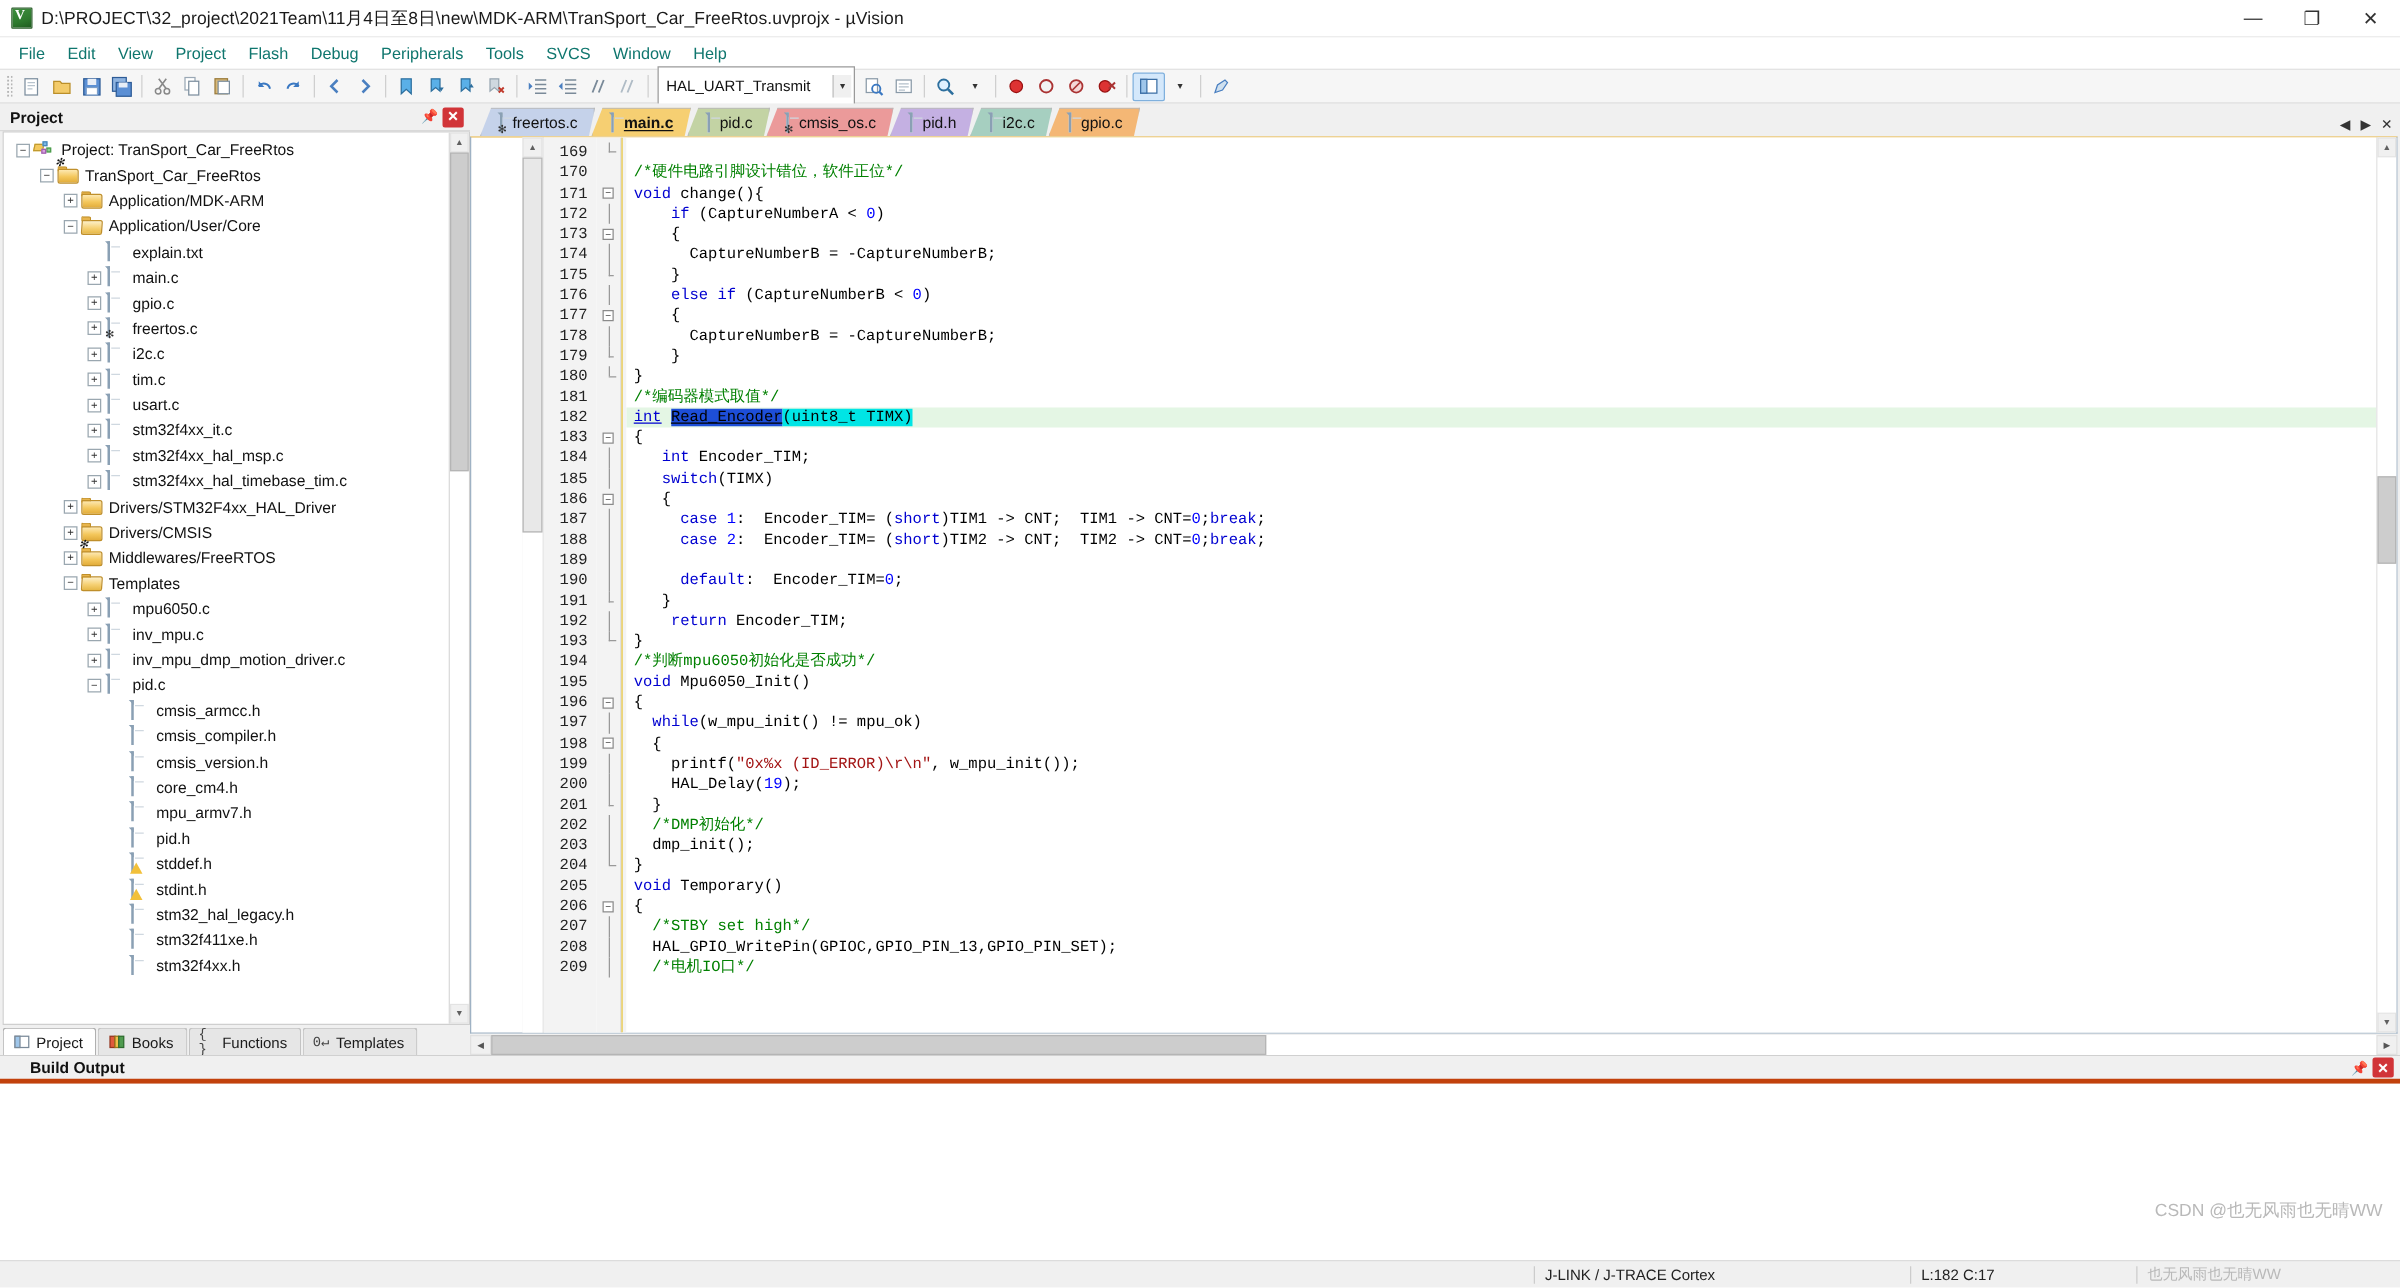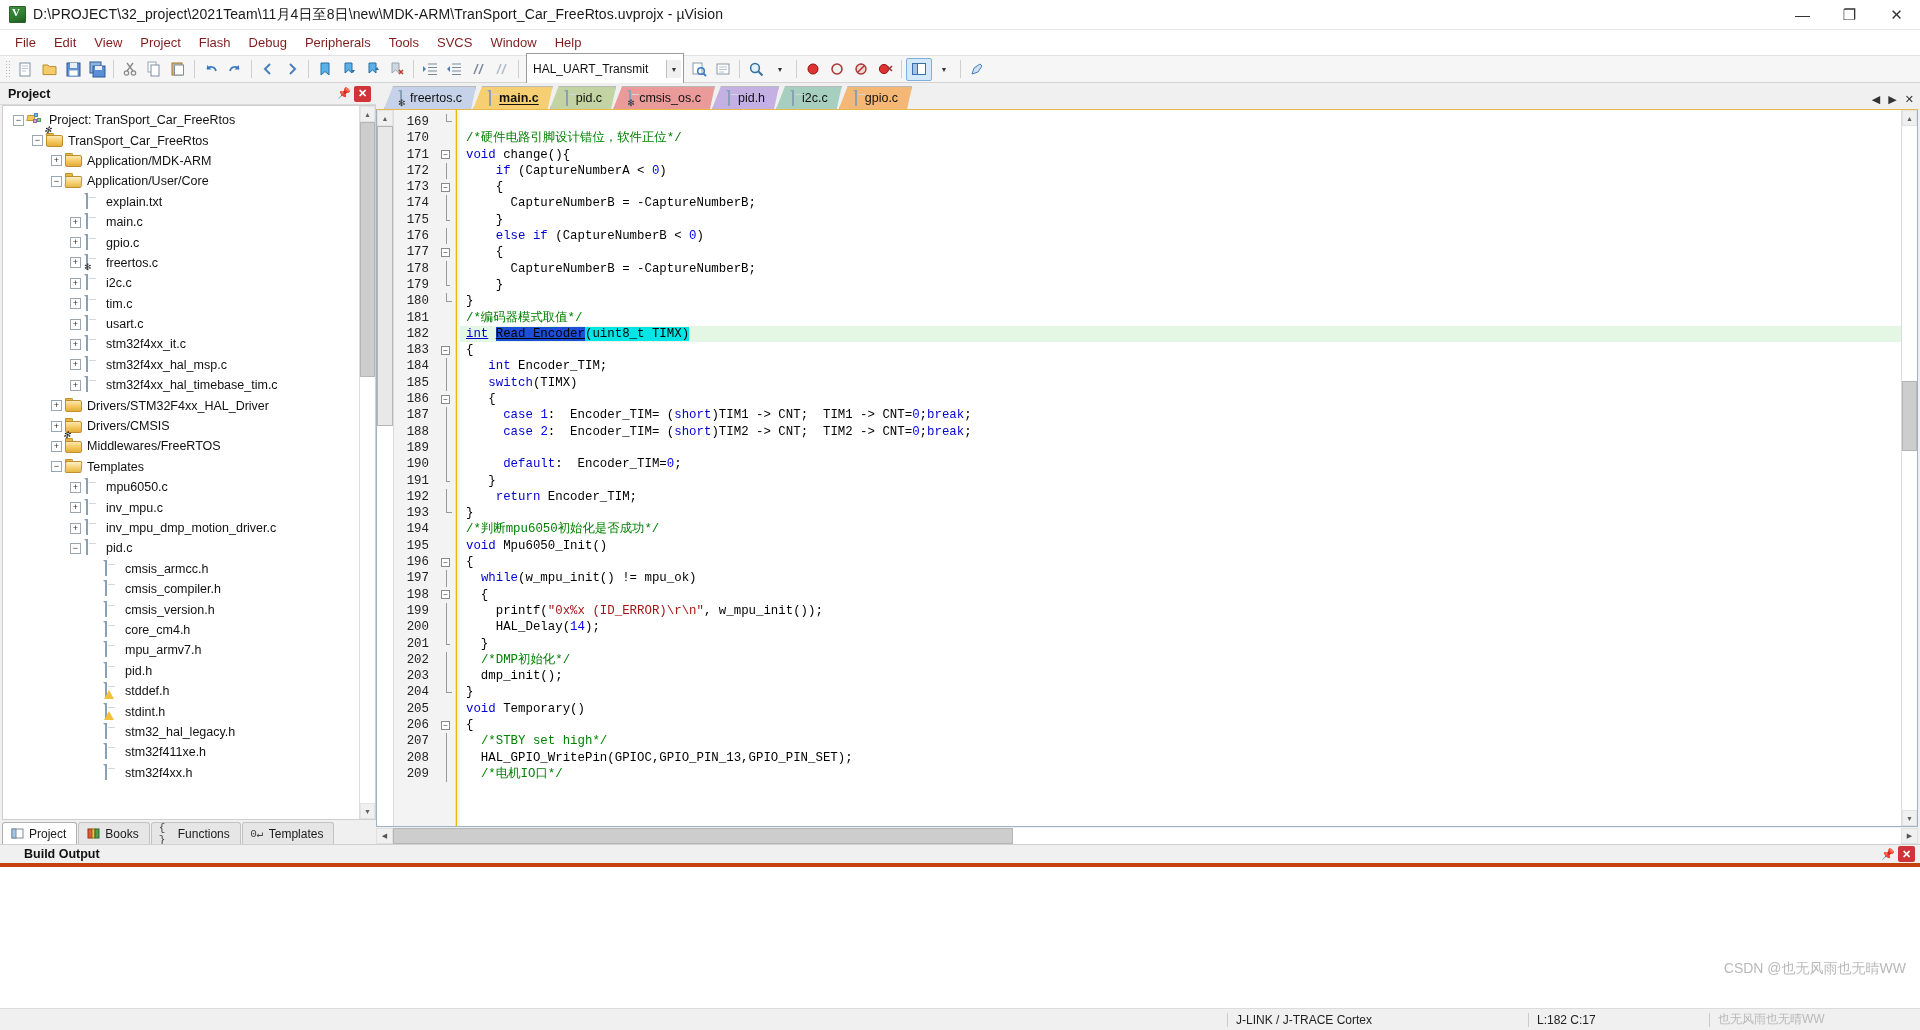--- a/index.html
+++ b/index.html
@@ -34,21 +34,21 @@
     width: 47px; height: 30px; display: flex; align-items: center; justify-content: center;
     font-size: 15px; color: #333; user-select:none;
   }
 
   
   .menubar {
     height: 25px; display: flex; align-items: center;
     background: #ffffff; flex: 0 0 25px; padding-left: 6px;
   }
   .menuitem {
-    padding: 3px 9px; font-size: 13px; color: #7f1d1d; white-space: nowrap; cursor: default;
+    padding: 3px 9px; font-size: 13px; color: #0f766e; white-space: nowrap; cursor: default;
   }
 
   
   .toolbar {
     height: 28px; display: flex; align-items: center;
     background: #f6f6f6; border-top: 1px solid #e3e3e3; border-bottom: 1px solid #d4d4d4;
     flex: 0 0 28px; padding: 0 2px;
   }
   .tgrip { width:5px; height:18px; margin:0 3px;
     background-image: radial-gradient(circle, #b5b5b5 1px, transparent 1px);
@@ -160,21 +160,21 @@
     border:1px solid #b9b9b9; border-bottom:none; font-size:12.5px; color:#111;
     margin-right:-3px; position:relative;
     clip-path: polygon(9px 0, 100% 0, calc(100% - 5px) 100%, 0 100%);
     padding-left: 13px;
   }
   .ed-tab .tdoc { margin-right:6px; }
   .ed-tab.active .lbl { font-weight:bold; text-decoration: underline; text-underline-offset: 2px; }
   .ed-tabctl { position:absolute; right:6px; bottom:3px; display:flex; align-items:center; gap:8px;}
   .ed-tabctl span { font-size:11px; color:#333; }
 
-  .ed-main { flex:1 1 auto; display:flex; min-height:0; border:1px solid #9fb2c4; border-top-color:#e8b84b; background:#fff; margin-right:2px;}
+  .ed-main { flex:1 1 auto; display:flex; min-height:0; border:1px solid #9fb2c4; border-top-color:#e8b84b; background:#fff; margin-right:2px;padding-left:41px;}
   .ed-left-scroll { width:17px; background:#f0f0f0; border-right:1px solid #dcdcdc; display:flex; flex-direction:column; flex:none;}
   .code-area { flex:1 1 auto; display:flex; min-width:0; overflow:hidden; position:relative; background:#fff;}
   .gutter-num { width:42px; background:#f3f3f3; flex:none; padding-top:4px;}
   .gutter-fold { width:20px; background:#f3f3f3; border-right:1px solid #e0e0e0; flex:none; padding-top:4px; position:relative;}
   .gutter-bar { width:4px; background:#f3f3f3; border-left:1px solid #e6b800; flex:none;}
   .codelines { flex:1 1 auto; padding-top:4px; min-width:0; overflow:hidden;}
 
   .ln { height:16.3px; line-height:16.3px; font-family:"Liberation Mono", monospace; font-size:12.4px;
         white-space:pre; color:#000; }
   .gutter-num .ln { text-align:right; padding-right:7px; color:#222; font-family:"Liberation Mono", monospace; font-size:12.4px;}
@@ -852,21 +852,21 @@
               <div class="ln">     <span class="kw">default</span>:  Encoder_TIM=<span class="num">0</span>;</div>
               <div class="ln">   }</div>
               <div class="ln">    <span class="kw">return</span> Encoder_TIM;</div>
               <div class="ln">}</div>
               <div class="ln"><span class="cm">/*判断mpu6050初始化是否成功*/</span></div>
               <div class="ln"><span class="kw">void</span> Mpu6050_Init()</div>
               <div class="ln">{</div>
               <div class="ln">  <span class="kw">while</span>(w_mpu_init() != mpu_ok)</div>
               <div class="ln">  {</div>
               <div class="ln">    printf(<span class="st">"0x%x (ID_ERROR)\r\n"</span>, w_mpu_init());</div>
-              <div class="ln">    HAL_Delay(<span class="num">14</span>);</div>
+              <div class="ln">    HAL_Delay(<span class="num">19</span>);</div>
               <div class="ln">  }</div>
               <div class="ln">  <span class="cm">/*DMP初始化*/</span></div>
               <div class="ln">  dmp_init();</div>
               <div class="ln">}</div>
               <div class="ln"><span class="kw">void</span> Temporary()</div>
               <div class="ln">{</div>
               <div class="ln">  <span class="cm">/*STBY set high*/</span></div>
               <div class="ln">  HAL_GPIO_WritePin(GPIOC,GPIO_PIN_13,GPIO_PIN_SET);</div>
               <div class="ln">  <span class="cm">/*电机IO口*/</span></div>
             </div>

